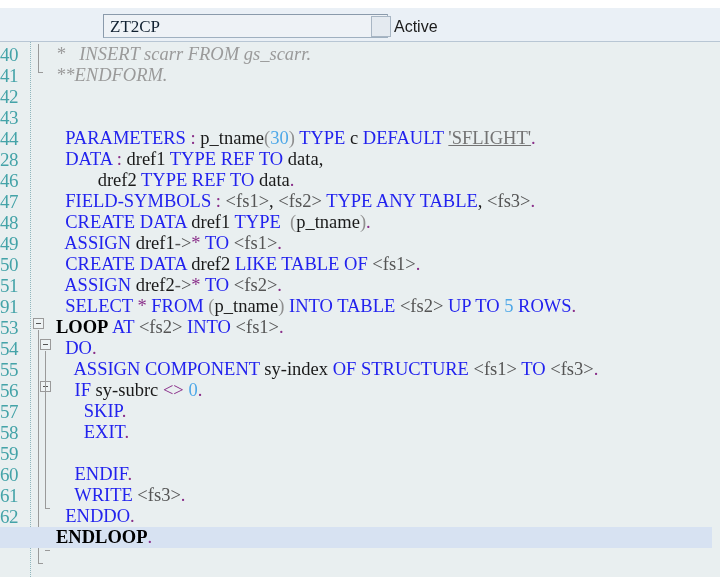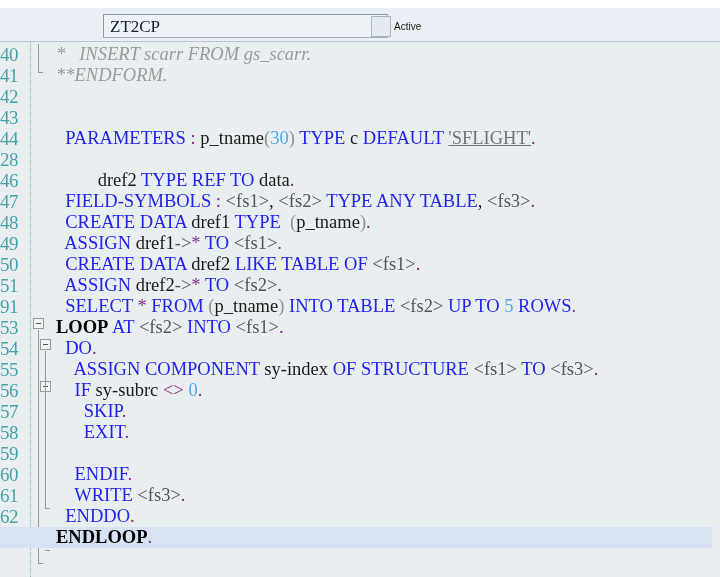--- a/index.html
+++ b/index.html
@@ -35,21 +35,21 @@
     white-space:nowrap;
     overflow:hidden;
   }
   #status-box{
     position:absolute;left:371px;top:16px;width:20px;height:21px;
     background:#e4eaf0;border:1px solid #a8b6c4;box-sizing:border-box;
   }
   #status-text{
     position:absolute;left:394px;top:17px;
     font-family:"Liberation Sans", sans-serif;
-    font-size:10px;color:#1b1b1b;
+    font-size:16px;color:#1b1b1b;
     line-height:19px;
   }
   
   #editor{
     position:absolute;left:0;top:42px;width:720px;height:535px;
     background:#e9eff0;
     overflow:hidden;
   }
   #gutter{
     position:absolute;left:0;top:0;width:31px;height:535px;
@@ -186,20 +186,23 @@
     </div>
   <div class="row" style="top:44px">
       <div class="code"></div>
     </div>
   <div class="row" style="top:65px">
       <div class="code"></div>
     </div>
   <div class="row" style="top:86px">
       <div class="code">  <span class="kw">PARAMETERS</span> <span class="op">:</span> <span class="id">p_tname</span><span class="paren">(</span><span class="num">30</span><span class="paren">)</span> <span class="kw">TYPE</span> <span class="id">c</span> <span class="kw">DEFAULT</span> <span class="str">'SFLIGHT'</span><span class="pt">.</span></div>
     </div>
+  <div class="row" style="top:107px">
+      <div class="code">  <span class="kw">DATA</span> <span class="op">:</span> <span class="id">dref1</span> <span class="kw">TYPE REF TO</span> <span class="id">data,</span></div>
+    </div>
   <div class="row" style="top:128px">
       <div class="code">         <span class="id">dref2</span> <span class="kw">TYPE REF TO</span> <span class="id">data</span><span class="pt">.</span></div>
     </div>
   <div class="row" style="top:149px">
       <div class="code">  <span class="kw">FIELD-SYMBOLS</span> <span class="op">:</span> <span class="fsym">&lt;fs1&gt;</span><span class="id">,</span> <span class="fsym">&lt;fs2&gt;</span> <span class="kw">TYPE ANY TABLE</span><span class="id">,</span> <span class="fsym">&lt;fs3&gt;</span><span class="pt">.</span></div>
     </div>
   <div class="row" style="top:170px">
       <div class="code">  <span class="kw">CREATE DATA</span> <span class="id">dref1</span> <span class="kw">TYPE</span>  <span class="paren">(</span><span class="id">p_tname</span><span class="paren">)</span><span class="pt">.</span></div>
     </div>
   <div class="row" style="top:191px">

